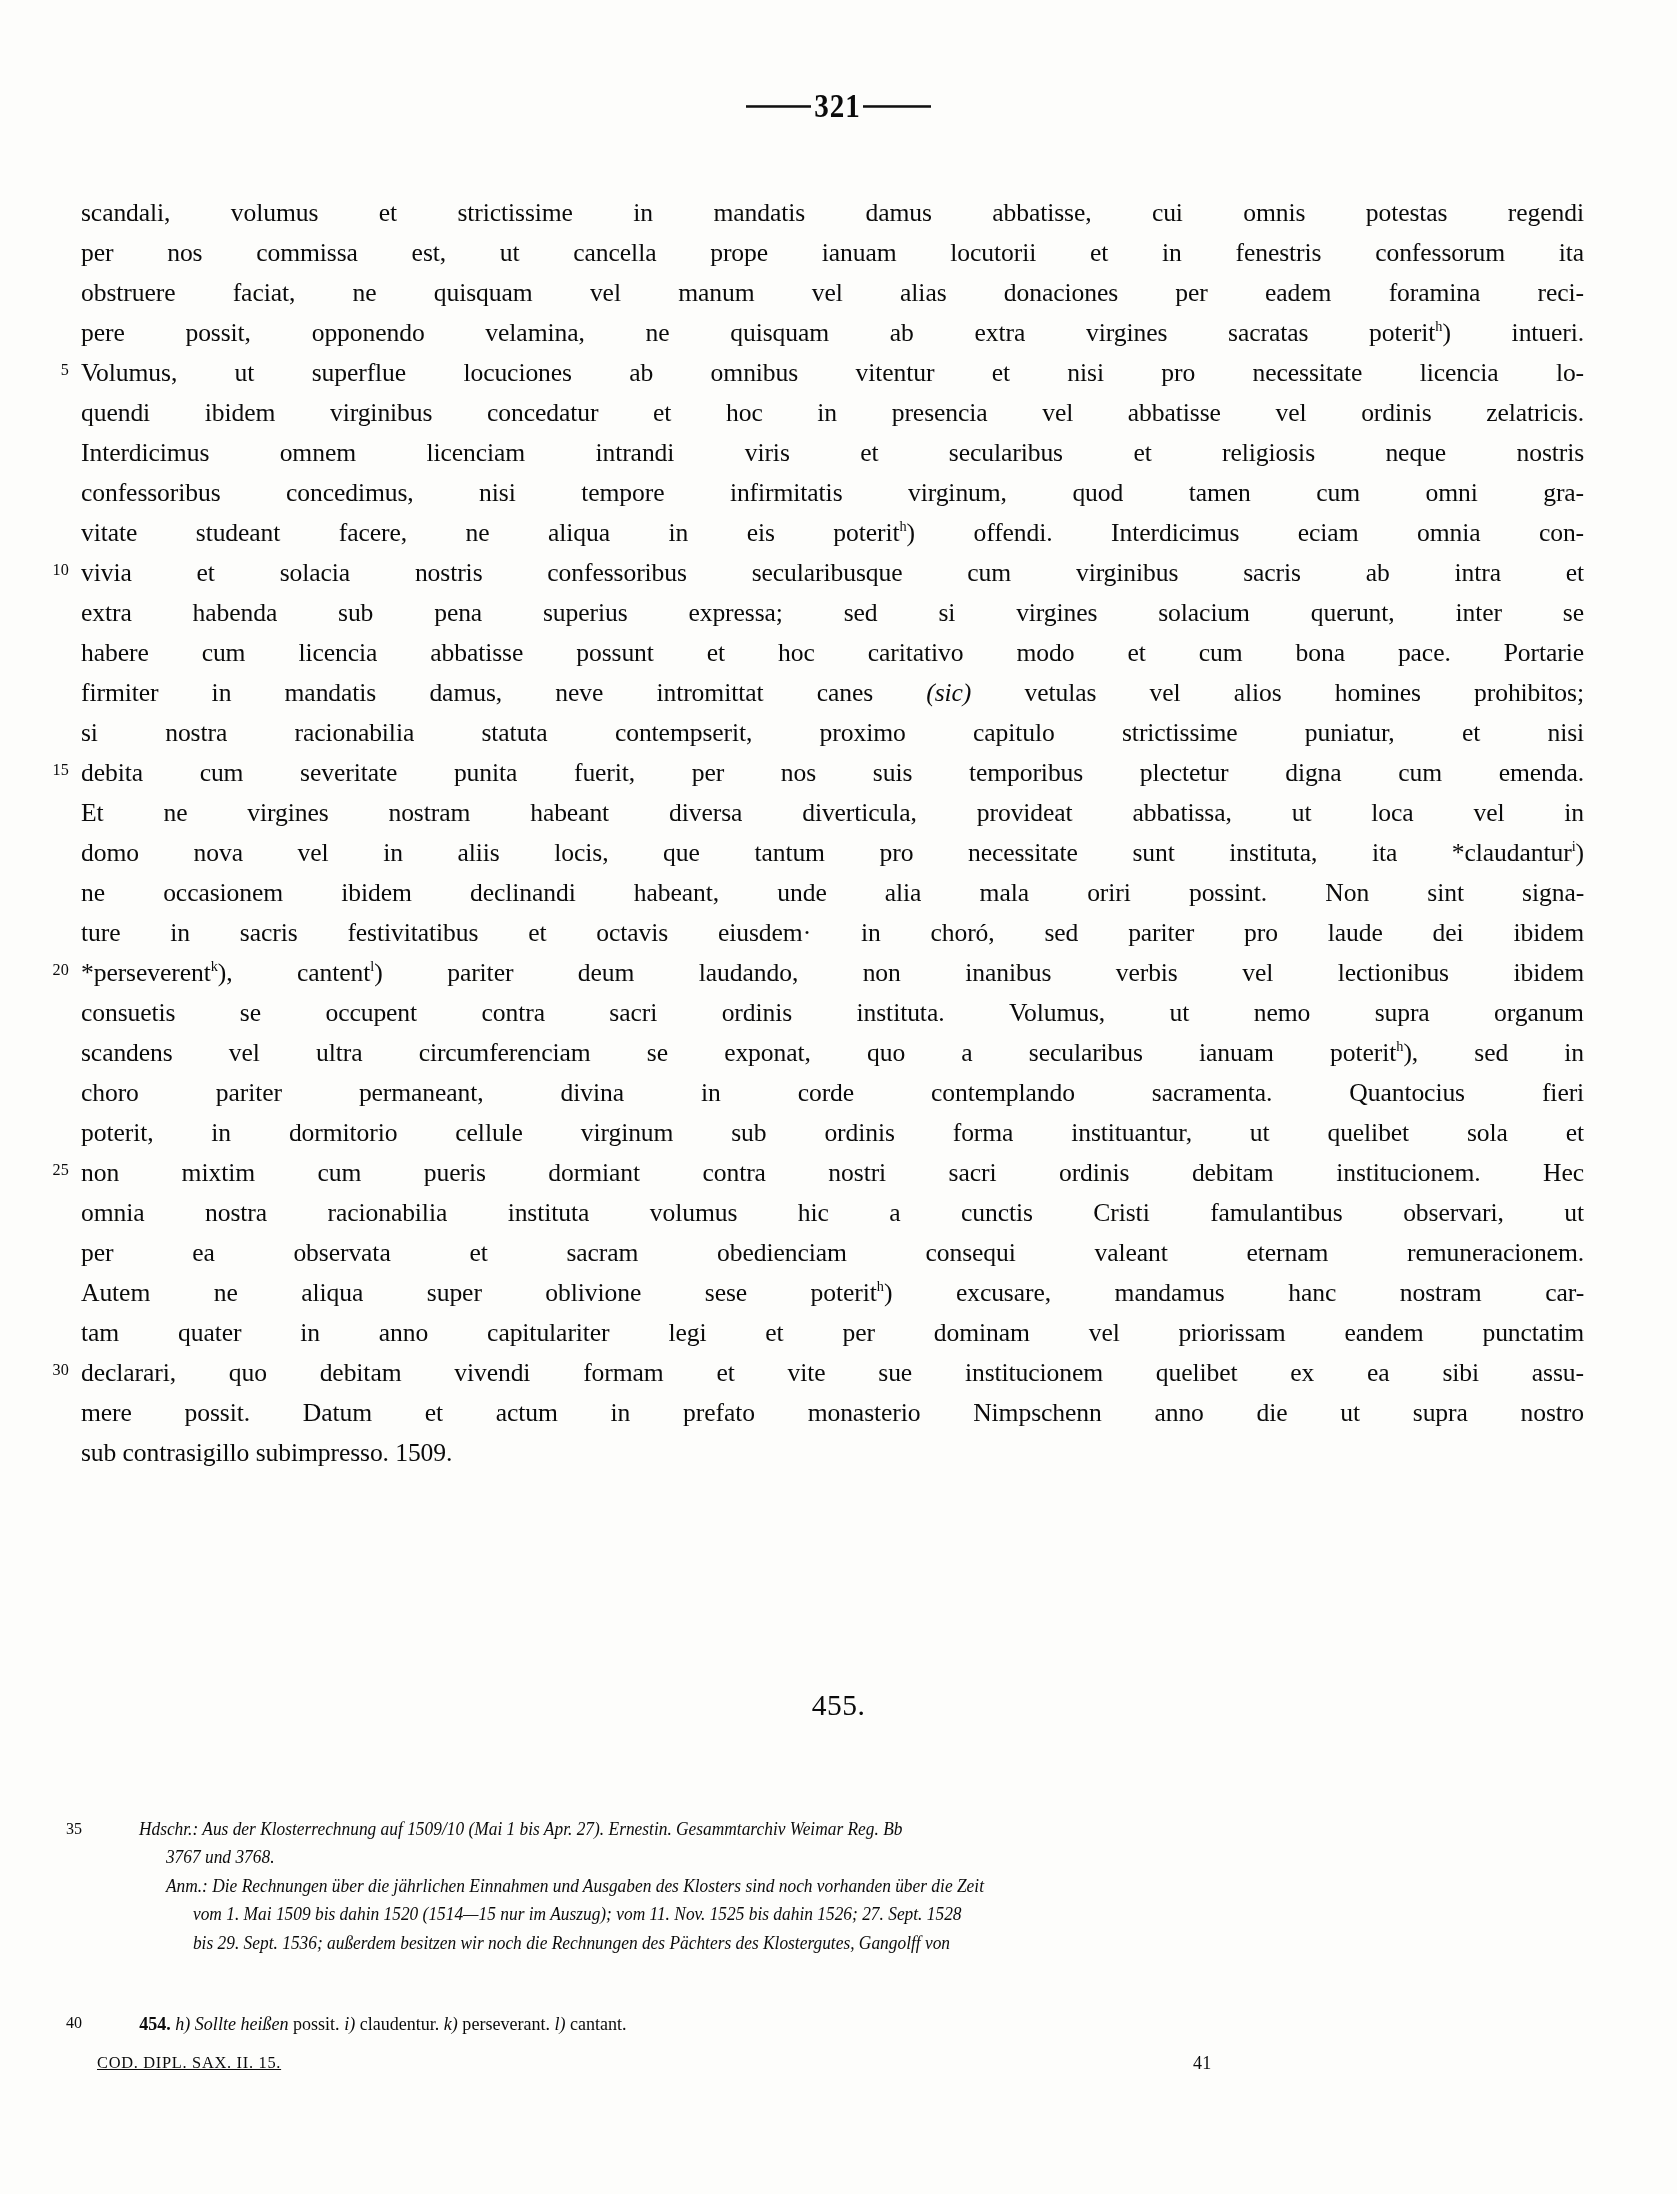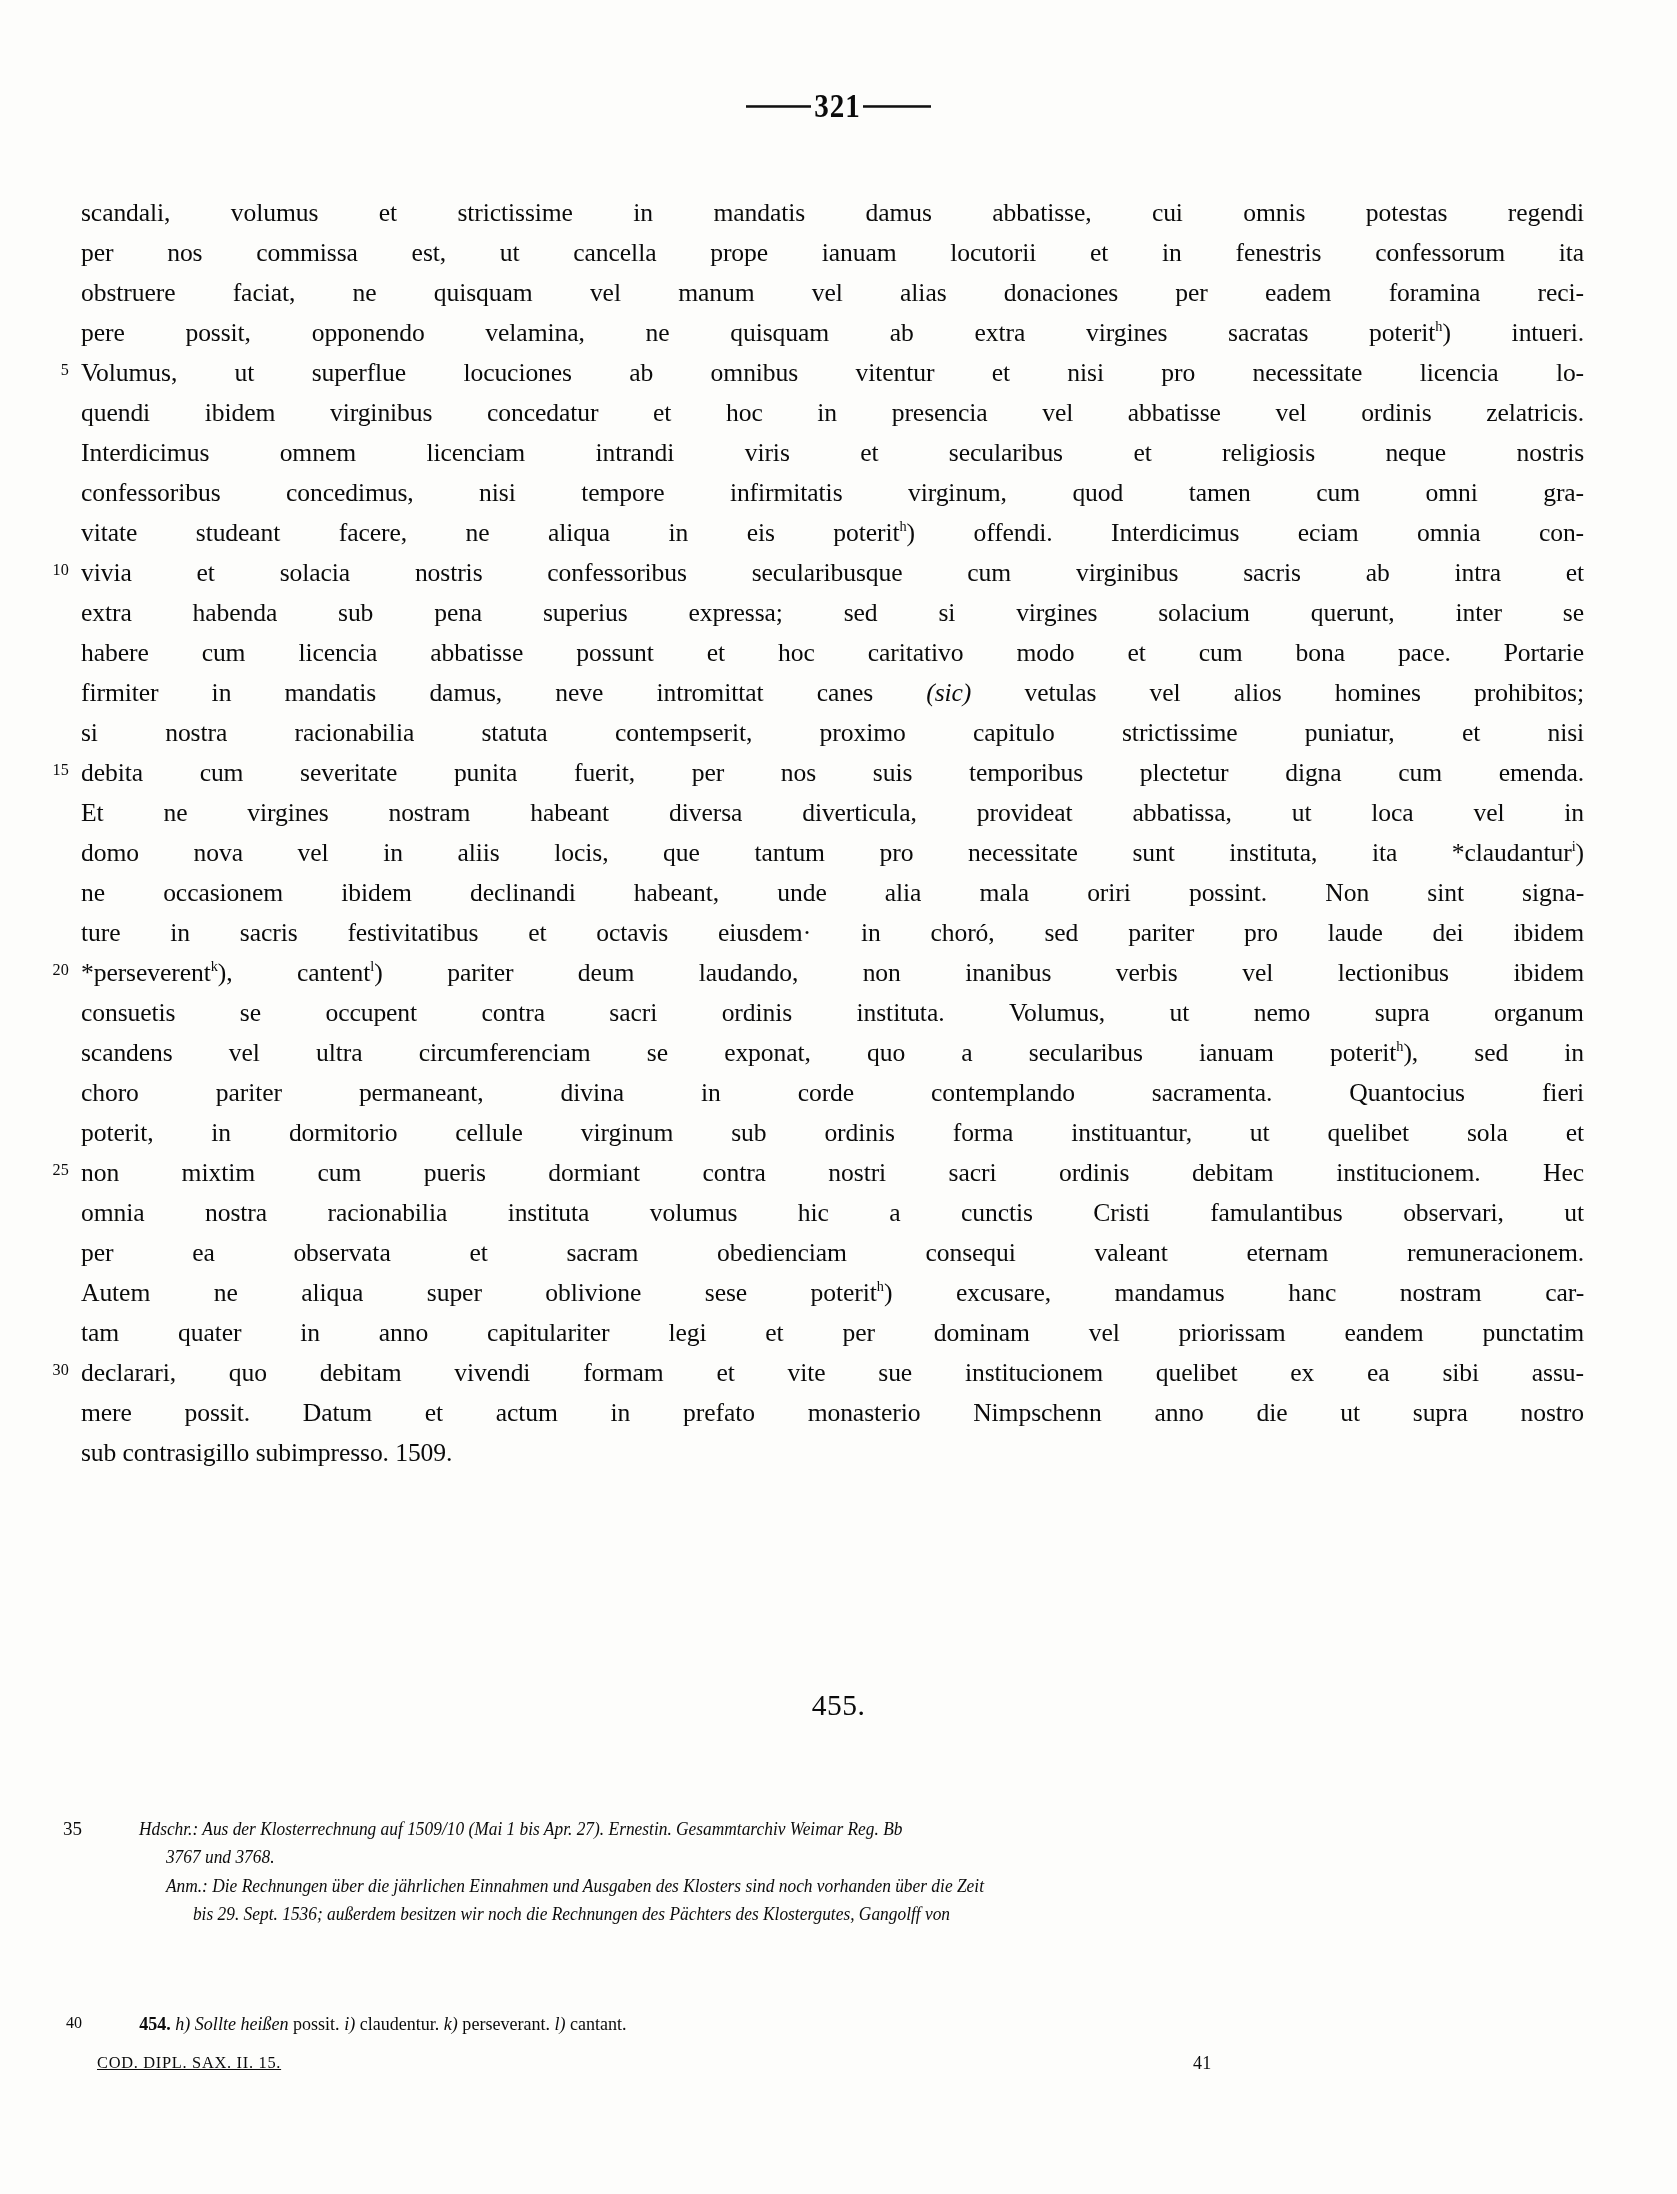--- a/index.html
+++ b/index.html
@@ -148,21 +148,21 @@
     line-height: 28.4px;
     font-style: italic;
   }
   .ap-row { position: relative; height: 28.4px; white-space: nowrap; }
   .ap-row .ln {
     position: absolute;
     left: -32px;
     top: 5.5px;
     width: 33px;
     text-align: right;
-    font-size: 19px;
+    font-size: 16px;
     font-style: normal;
     line-height: 16px;
   }
   .ap-row .ap-txt {
     display: inline-block;
     transform: scaleX(0.965);
     transform-origin: left center;
   }
   .ind1 { padding-left: 60px; }
   .ind2 { padding-left: 88px; }
@@ -776,20 +776,21 @@
       <div class="tline"><span class="ln"></span><span class="txt">sub contrasigillo subimpresso. 1509.</span></div>
     </div>
 
   <div class="section-no">455.</div>
 
 
   <div class="apparatus" id="apparatus">
       <div class="ap-row"><span class="ln">35</span><span class="ap-txt ind1">Hdschr.: Aus der Klosterrechnung auf 1509/10 (Mai 1 bis Apr. 27). Ernestin. Gesammtarchiv Weimar Reg. Bb</span></div>
       <div class="ap-row"><span class="ln"></span><span class="ap-txt ind2">3767 und 3768.</span></div>
       <div class="ap-row"><span class="ln"></span><span class="ap-txt ind2">Anm.: Die Rechnungen über die jährlichen Einnahmen und Ausgaben des Klosters sind noch vorhanden über die Zeit</span></div>
+      <div class="ap-row"><span class="ln"></span><span class="ap-txt ind3">vom 1. Mai 1509 bis dahin 1520 (1514—15 nur im Auszug); vom 11. Nov. 1525 bis dahin 1526; 27. Sept. 1528</span></div>
       <div class="ap-row"><span class="ln"></span><span class="ap-txt ind3">bis 29. Sept. 1536; außerdem besitzen wir noch die Rechnungen des Pächters des Klostergutes, Gangolff von</span></div>
     </div>
 
   <div class="footnotes">
     <div class="fn-row">
       <span class="ln">40</span>
       <span class="fn-body">
         <span class="fn-key">454.</span>
         <span id="fn-entries"> <span class="ital">h)</span> <span class="ital">Sollte heißen</span> <span>possit. </span> <span class="ital">i)</span> <span>claudentur. </span> <span class="ital">k)</span> <span>perseverant. </span> <span class="ital">l)</span> <span>cantant. </span></span>
       </span>

